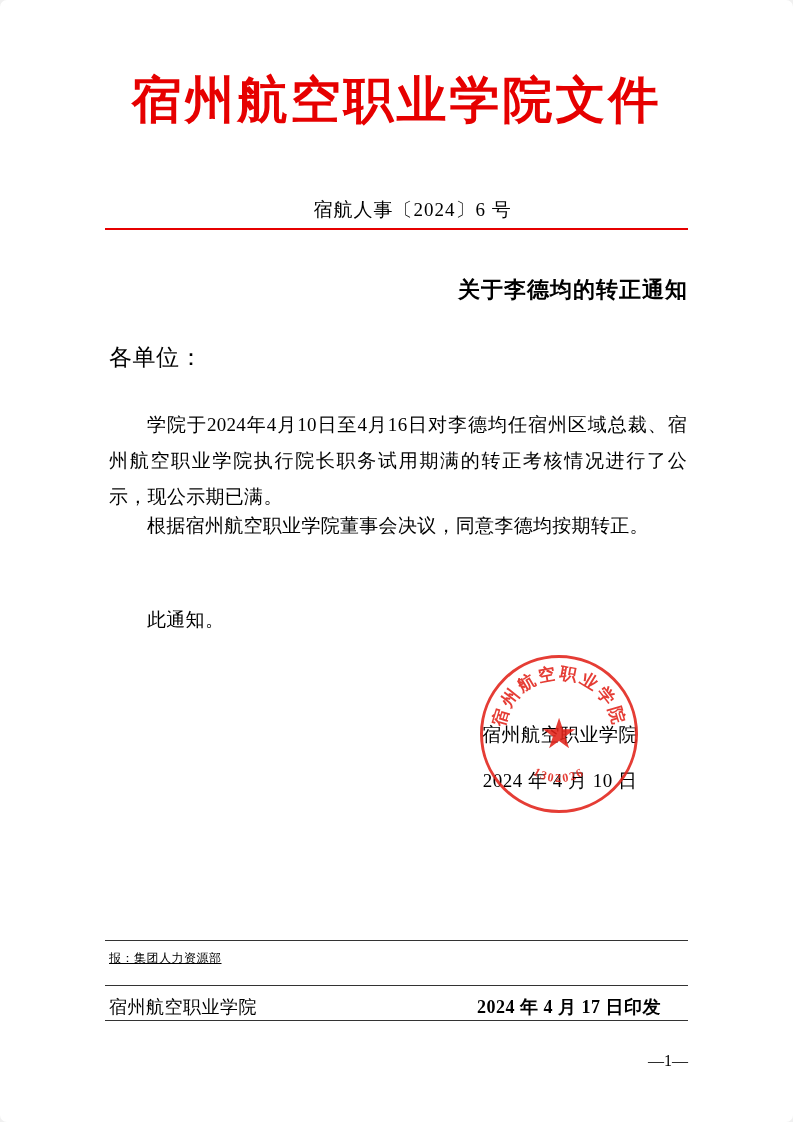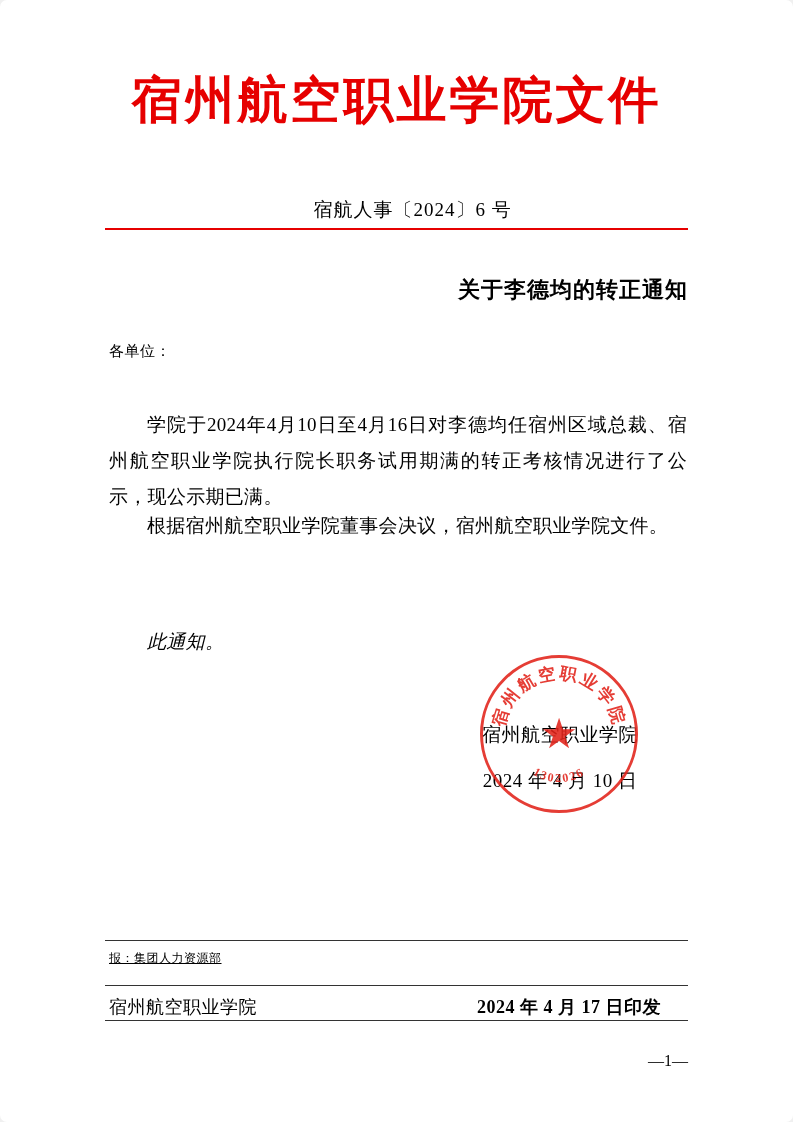--- a/index.html
+++ b/index.html
@@ -69,37 +69,37 @@
     width: 583px;
     text-align: right;
     font-size: 22px;
     font-weight: bold;
     letter-spacing: 1px;
   }
   .salutation {
     position: absolute;
     top: 342px;
     left: 4px;
-    font-size: 15px;
+    font-size: 23px;
     letter-spacing: 0.5px;
     font-family: Liberation Mono, monospace;
   }
   .body-para {
     position: absolute;
     left: 4px;
     width: 578px;
     font-size: 19px;
     line-height: 36px;
     text-indent: 38px;
     text-align: justify;
     letter-spacing: 0.3px;
   }
   .p1 { top: 407px; }
   .p2 { top: 508px; }
-  .p3 { top: 624px; font-style: italic; }
+  .p3 { top: 602px; }
 
   
   .sign-block {
     position: absolute;
     top: 712px;
     left: 330px;
     width: 250px;
     text-align: center;
     font-size: 19px;
     line-height: 46px;
@@ -194,21 +194,21 @@
     <div class="doc-number">宿航人事〔2024〕6 号</div>
 
     <div class="red-rule"></div>
 
     <div class="subject">关于李德均的转正通知</div>
 
     <div class="salutation">各单位：</div>
 
     <div class="body-para p1">学院于2024年4月10日至4月16日对李德均任宿州区域总裁、宿州航空职业学院执行院长职务试用期满的转正考核情况进行了公示，现公示期已满。</div>
 
-    <div class="body-para p2">根据宿州航空职业学院董事会决议，宿州航空职业学院文件。</div>
+    <div class="body-para p2">根据宿州航空职业学院董事会决议，同意李德均按期转正。</div>
 
     <div class="body-para p3">此通知。</div>
 
     <div class="sign-block">
       <div class="sign-line">宿州航空职业学院</div>
       <div class="sign-line">2024 年 4 月 10 日</div>
     </div>
 
     <div class="seal">
       <svg viewBox="0 0 152 152">

